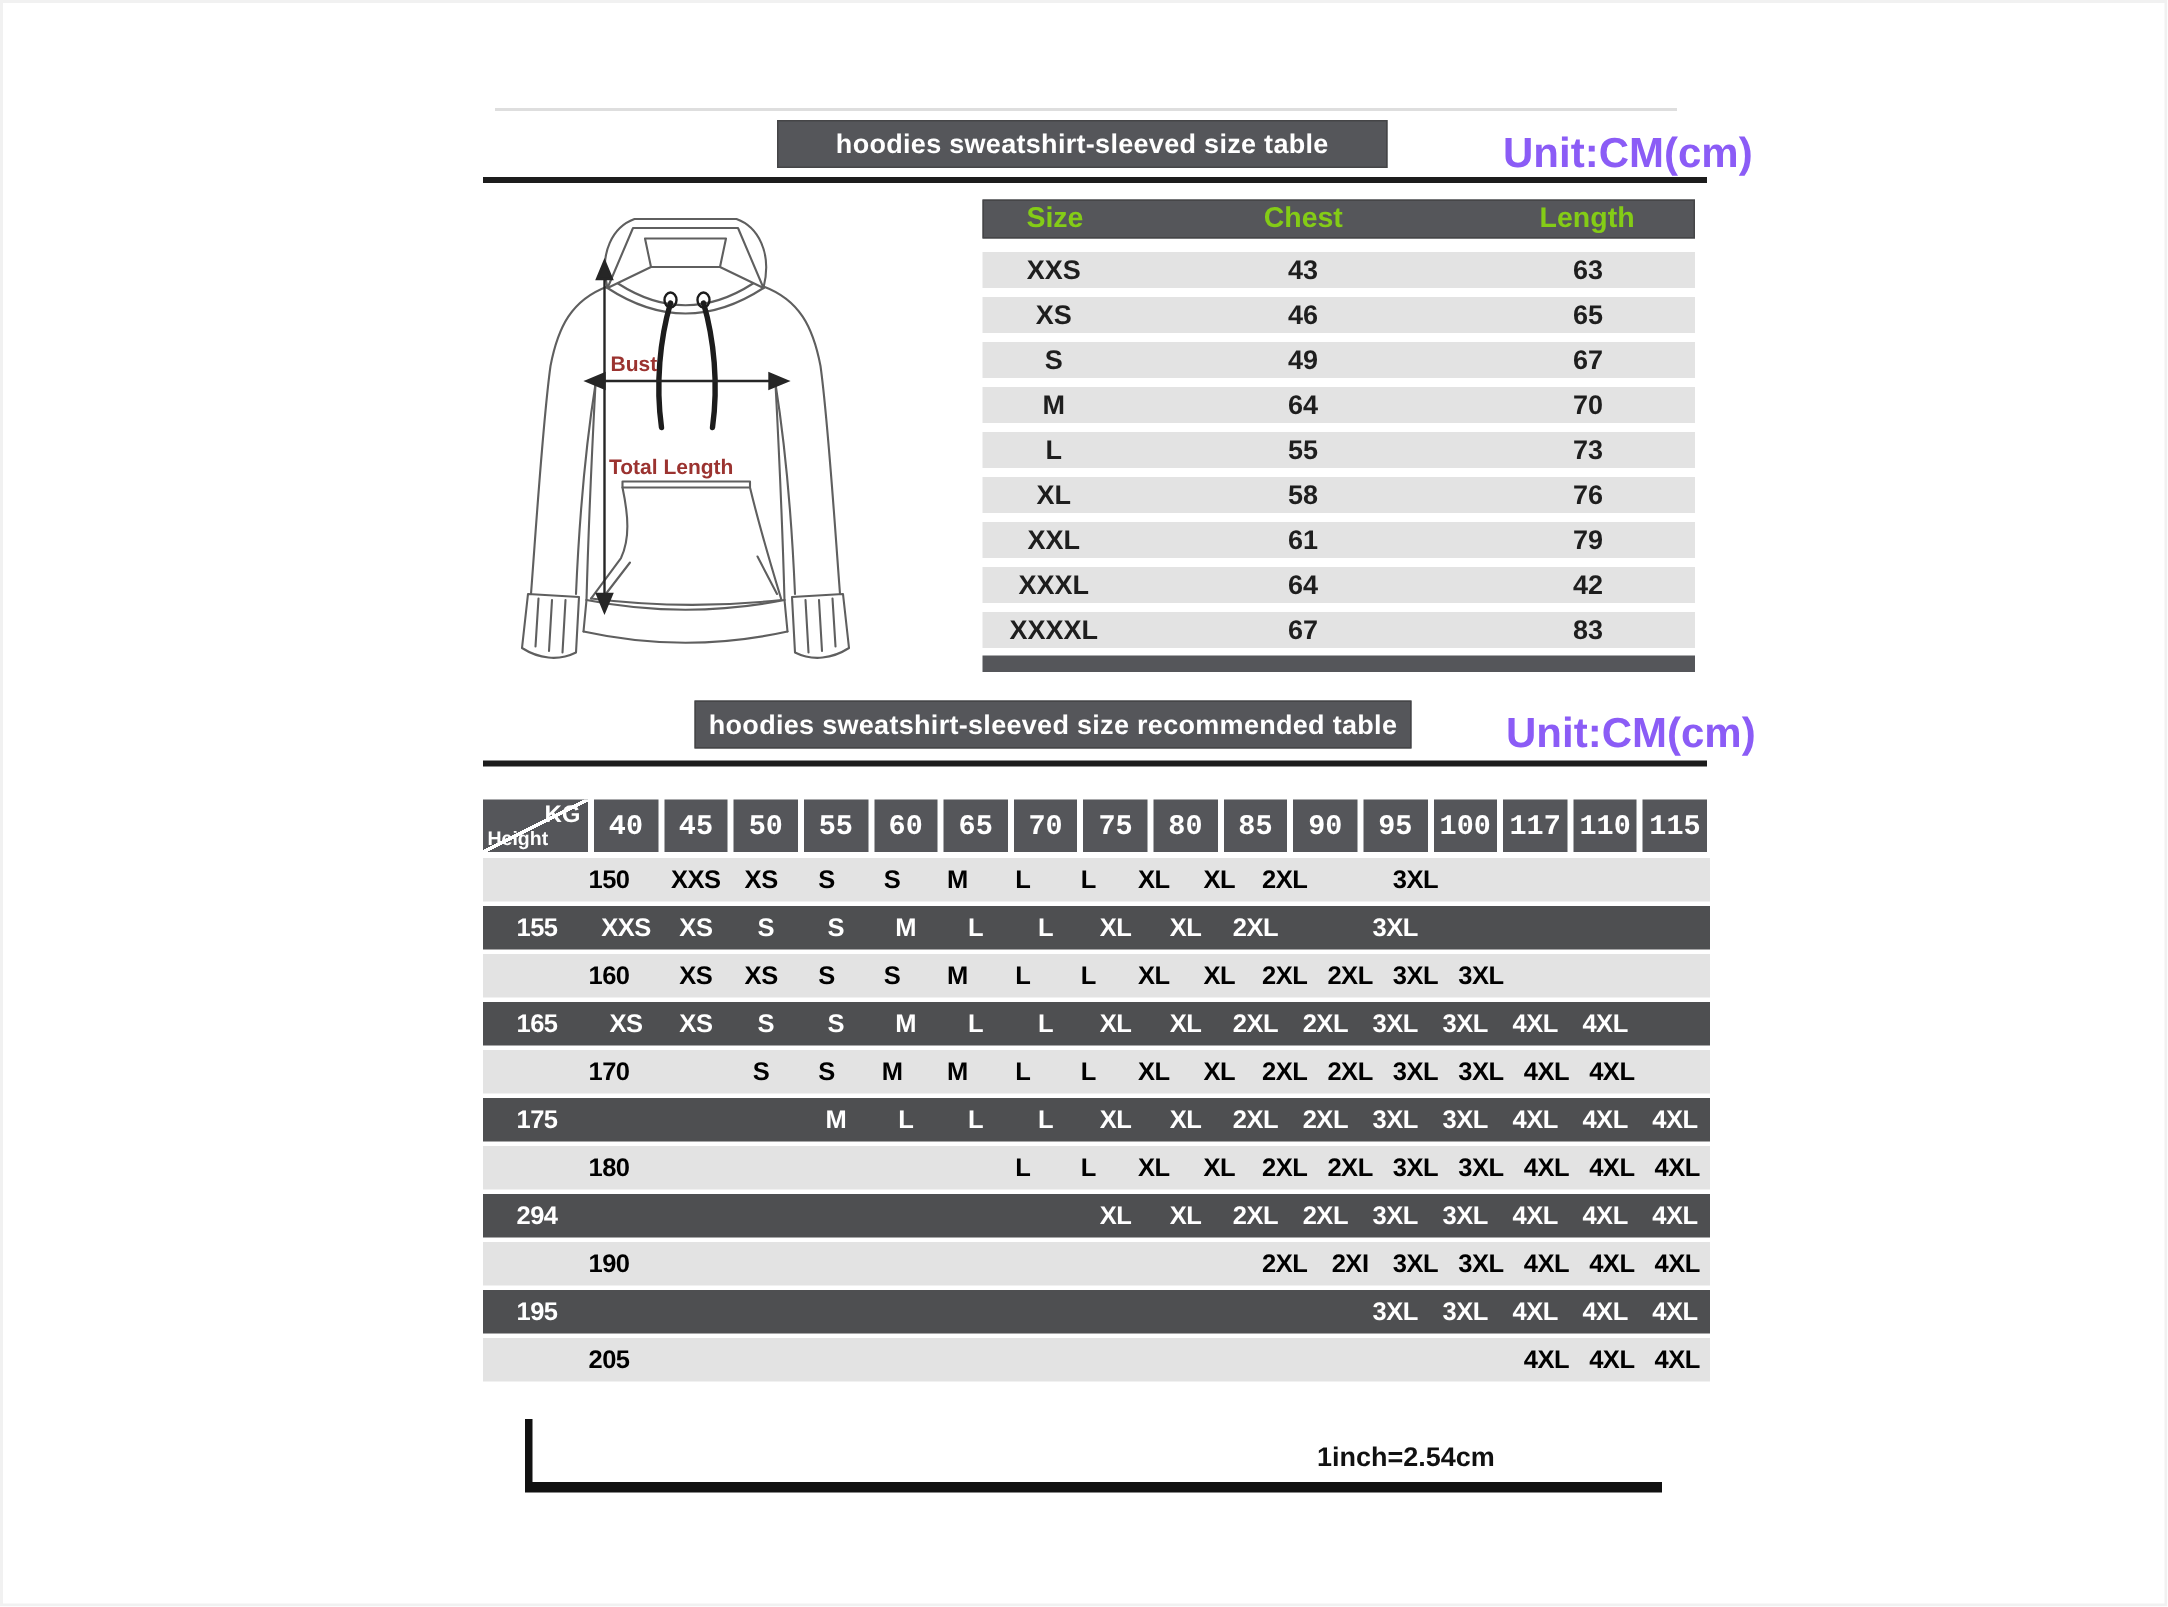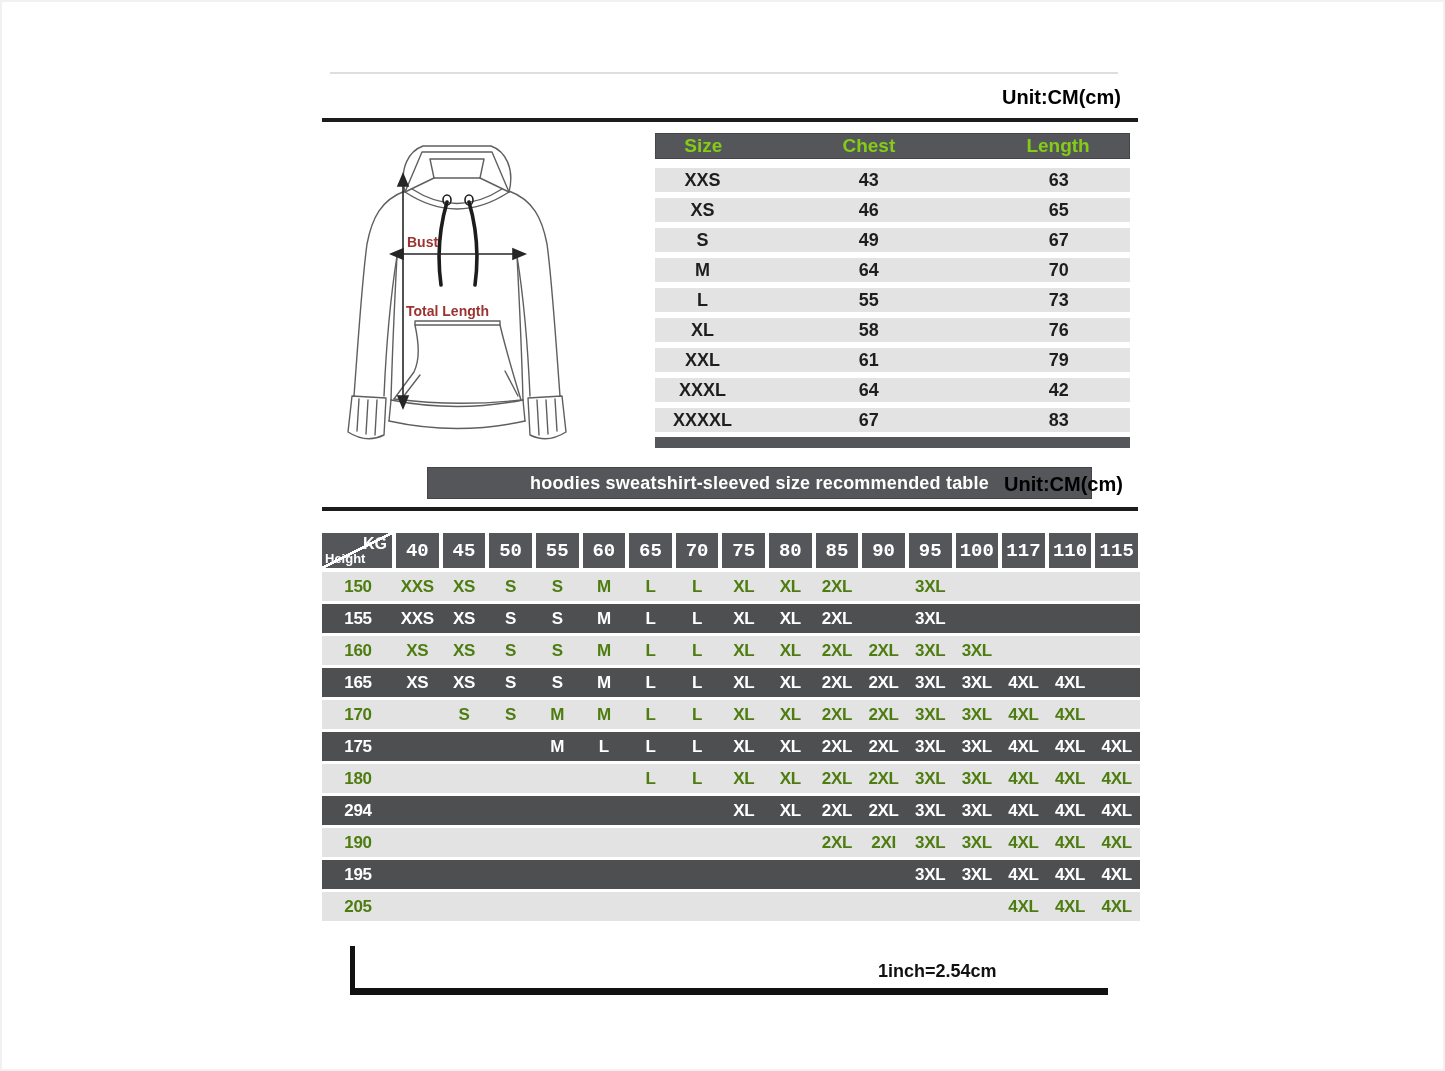--- a/index.html
+++ b/index.html
@@ -9,23 +9,23 @@
     overflow:hidden; box-shadow: inset 0 0 0 2px #f1f1f1;
   }
   .faint-top-line { position:absolute; left:330px; top:72px; width:788px; height:2px; background:#dedede; }
 
   .title-bar {
     position:absolute; background:var(--header_bar); color:#fff;
     display:flex; align-items:center; justify-content:center;
     font-size:18px; letter-spacing:0.2px; border:1px solid #454547; box-sizing:border-box;
   }
   .title-bar-1 { left:518px; top:80px;  width:407px; height:32px; }
-  .title-bar-2 { left:427px; top:467px; width:665px; height:32px; }
-
-  .unit-label { position:absolute; color:#000000; font-size:20px; }
+  .title-bar-2 { left:463px; top:467px; width:478px; height:32px; }
+
+  .unit-label { position:absolute; color:#8b5cf6; font-size:28px; }
   .unit-1 { left:1002px; top:86px; }
   .unit-2 { left:1004px; top:473px; }
 
   .rule { position:absolute; left:322px; width:816px; height:4px; background:#1c1c1c; }
   .rule-1 { top:118px; }
   .rule-2 { top:507px; }
 
   
   .hoodie-box { position:absolute; left:335px; top:128px; width:272px; height:332px; }
   .hlabel { font-family:"Liberation Sans", sans-serif; font-weight:bold; font-size:14px; fill:var(--accent_red); }
@@ -50,37 +50,38 @@
   }
   .mx-corner {
     position:relative; background-color:var(--header_bar); margin-right:2px;
     background-image:linear-gradient(to bottom right,
       transparent calc(50% - 1.2px), #ffffff calc(50% - 1.2px),
       #ffffff calc(50% + 1.2px), transparent calc(50% + 1.2px));
   }
   .mx-corner .kg     { position:absolute; top:2px;  right:5px; font-size:16px; color:#fff; }
   .mx-corner .height { position:absolute; bottom:2px; left:3px; font-size:13px; color:#fff; }
   .mx-body .mx-row { height:29px; margin-bottom:3px; }
-  .mx-row.light { background:var(--light_row); color:#4d7c0f; }
+  .mx-row.light { background:var(--light_row); color:#000000;padding-left:48px; }
   .mx-row.dark  { background:var(--dark_row);  color:#ffffff; }
   .mx-cell { display:flex; align-items:center; justify-content:center; font-size:17px; letter-spacing:-0.3px; }
 
   
   .footer-tick { position:absolute; left:350px; top:946px; width:5px;  height:44px; background:#111; }
   .footer-line { position:absolute; left:350px; top:988px; width:758px; height:7px;  background:#111; }
   .note-1 { position:absolute; left:368px; top:958px; font-size:19px; color:#111; }
   .note-2 { position:absolute; left:878px; top:961px; font-size:18px; color:#111; }
 </style>
 </head>
 <body>
 
 <div class="page">
 
   <div class="faint-top-line"></div>
 
+  <div class="title-bar title-bar-1">hoodies sweatshirt-sleeved size  table</div>
   <div class="unit-label unit-1">Unit:CM(cm)</div>
   <div class="rule rule-1"></div>
 
   <svg class="hoodie-box" viewBox="0 0 272 332">
     <g stroke="#5f5f5f" stroke-width="1.4" fill="none" stroke-linejoin="round" stroke-linecap="round">
 
       <path d="M70,64 C64,40 74,23 88,18 L156,18 C170,23 180,40 174,64"></path>
       <path d="M70,64 L87,24 L157,24 L174,64"></path>
       <path d="M95,31 L149,31 L145,50 L99,50 Z"></path>
       <path d="M70,64 L99,50 M174,64 L145,50"></path>

